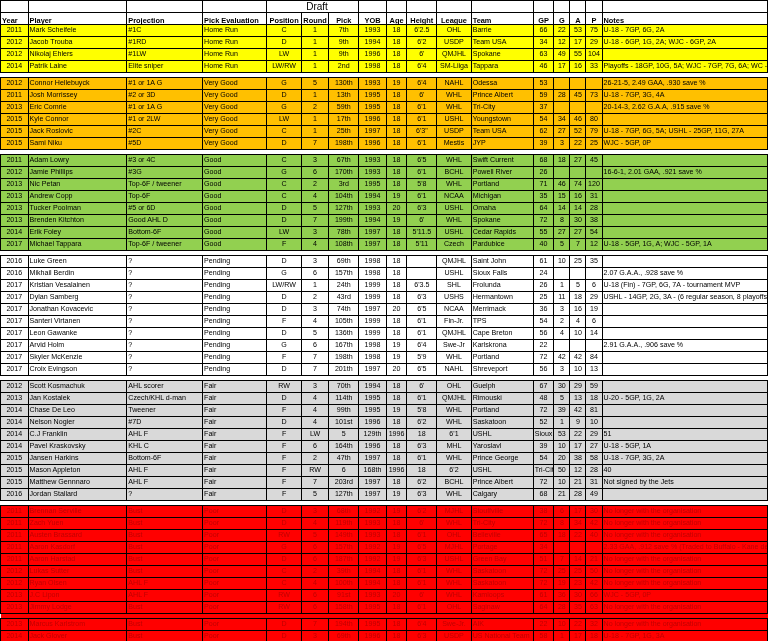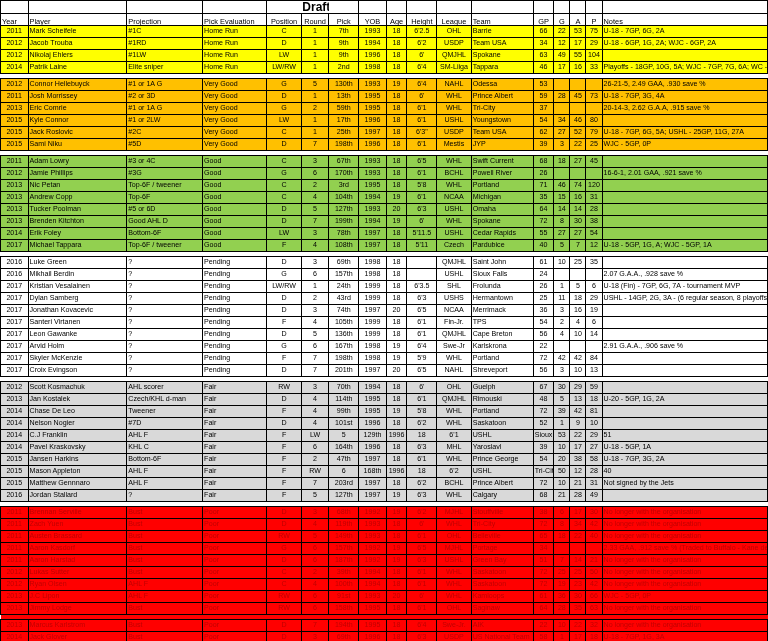--- a/index.html
+++ b/index.html
@@ -17,23 +17,23 @@
   col.c-age{width:18px}
   col.c-height{width:26px}
   col.c-league{width:30px}
   col.c-team{width:54px}
   col.c-gp{width:18px}
   col.c-g{width:14px}
   col.c-a{width:14px}
   col.c-p{width:14px}
   col.c-notes{width:144px}
   th,td{border:1px solid #000;padding:0 1px;overflow:hidden;white-space:nowrap;height:11px;}
-  thead th{background:#fff;font-weight:normal;font-size:7.4px;text-align:left;vertical-align:bottom;}
+  thead th{background:#fff;font-weight:bold;font-size:7.4px;text-align:left;vertical-align:bottom;}
   thead th.ctr{text-align:center;margin-left:46px;}
-  .draft-label{text-align:center;font-weight:bold;font-size:12px;border-bottom:none;}
+  .draft-label{text-align:right;font-weight:normal;font-size:10px;border-bottom:none;}
   .nb-l{border-left:none}
   .nb-r{border-right:none}
   .nb-b{border-bottom:none}
   td.ctr{text-align:center}
   td.bold{font-weight:normal}
   tr.r-yellow td{background:#ffff00}
   tr.r-orange td{background:#ffc000}
   tr.r-green td{background:#92d050}
   tr.r-white td{background:#ffffff}
   tr.r-grey td{background:#d9d9d9}

